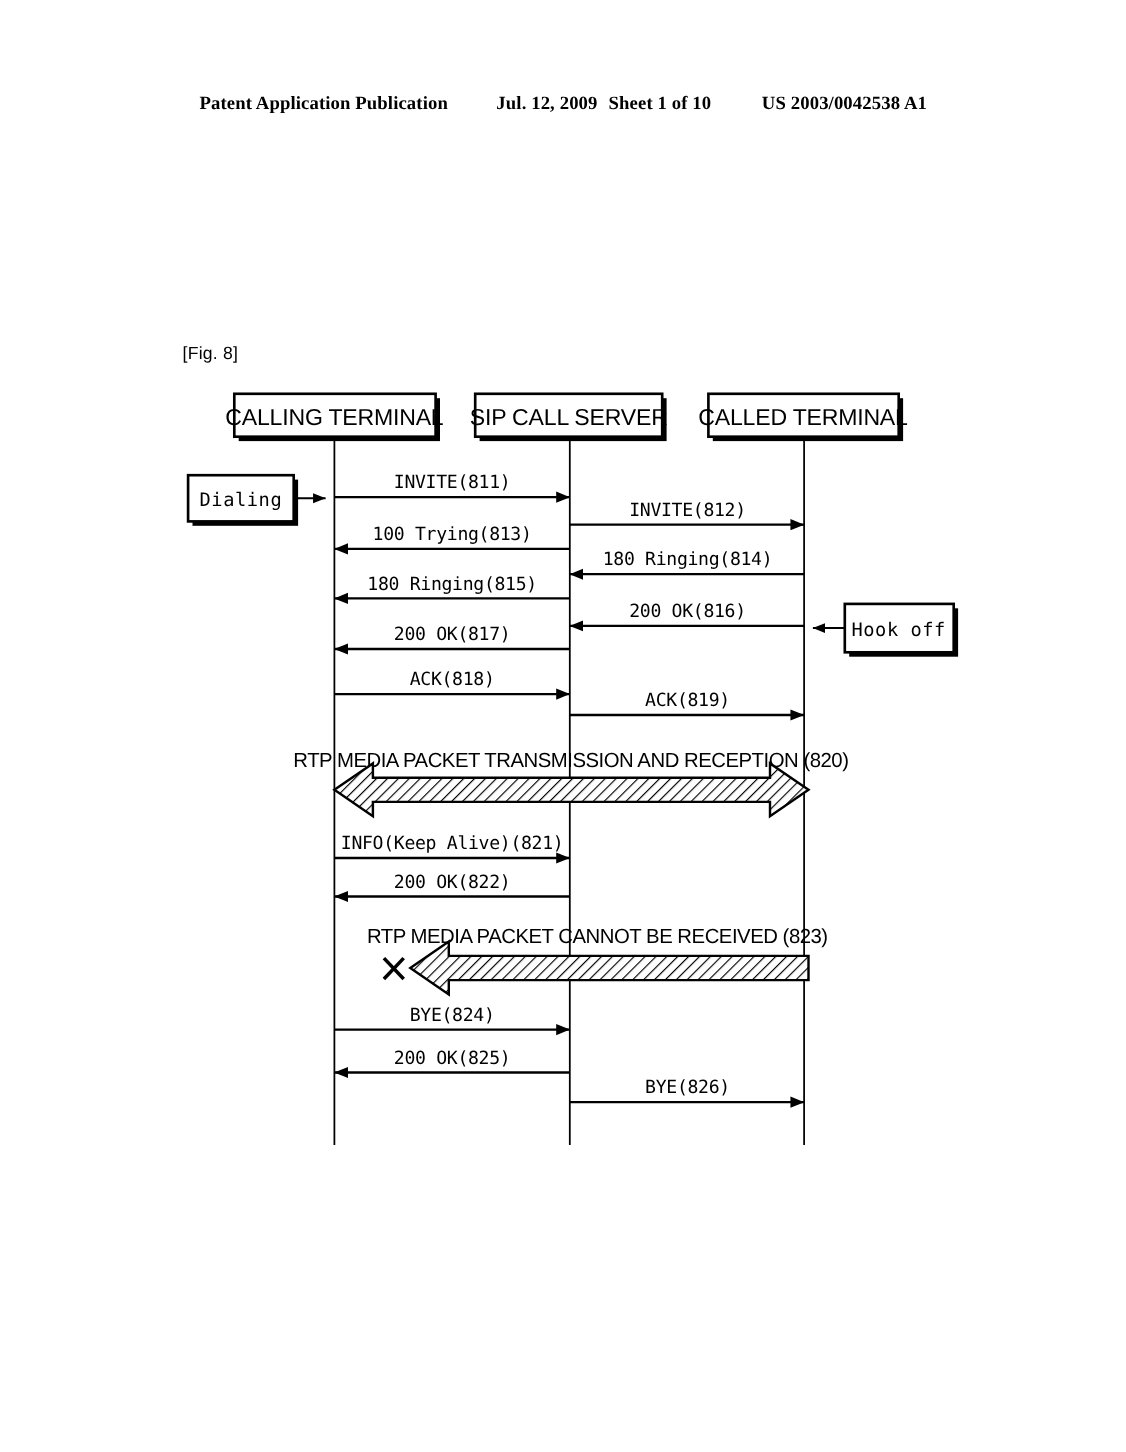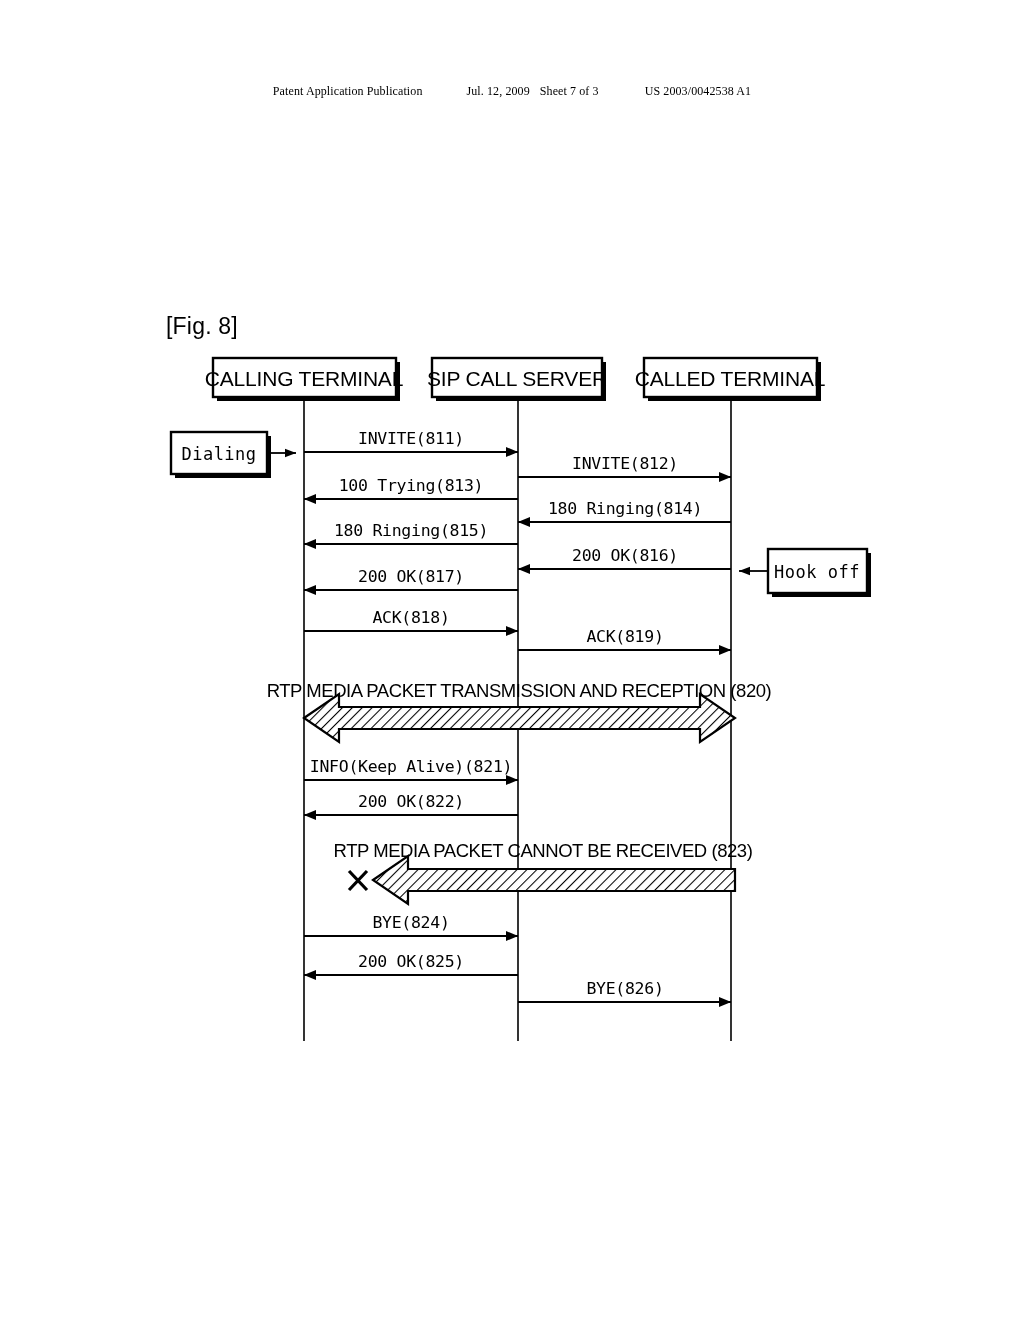--- a/index.html
+++ b/index.html
@@ -24,36 +24,36 @@
   
   .pub-header {
     position: absolute;
     left: 0;
     top: 84px;
     width: 1024px;
     display: flex;
     justify-content: center;
     align-items: baseline;
     font-family: "Liberation Serif", serif;
-    font-weight: normal;
-    font-size: 12px;
+    font-weight: bold;
+    font-size: 17px;
     letter-spacing: 0.1px;
     white-space: nowrap;
   }
   .pub-header .seg { display: inline-block; }
   .pub-header .gap-a { width: 44px; }
   .pub-header .gap-b { width: 46px; }
   .hdr-date { margin-right: 10px; }
   
   .fig-label {
     position: absolute;
     left: 166px;
     top: 313px;
     font-family: "Liberation Sans", sans-serif;
-    font-size: 23px;
+    font-size: 16px;
     letter-spacing: 0.2px;
   }
   
   .diagram {
     position: absolute;
     left: 0;
     top: 0;
     width: 824px;
     height: 1320px;
   }
@@ -114,21 +114,21 @@
 </style>
 </head>
 <body>
 
 <div class="page">
 
   <div class="pub-header">
     <span class="seg">Patent Application Publication</span>
     <span class="gap-a"></span>
     <span class="seg hdr-date">Jul. 12, 2009</span>
-    <span class="seg">Sheet 7 of 3</span>
+    <span class="seg">Sheet 1 of 10</span>
     <span class="gap-b"></span>
     <span class="seg">US 2003/0042538 A1</span>
   </div>
 
   <div class="fig-label">[Fig. 8]</div>
 
   <div class="diagram">
     <svg width="1024" height="1320" viewBox="0 0 1024 1320" xmlns="http://www.w3.org/2000/svg">
       <defs>
         <pattern id="hatch" width="7" height="7" patternTransform="rotate(45)" patternUnits="userSpaceOnUse">

